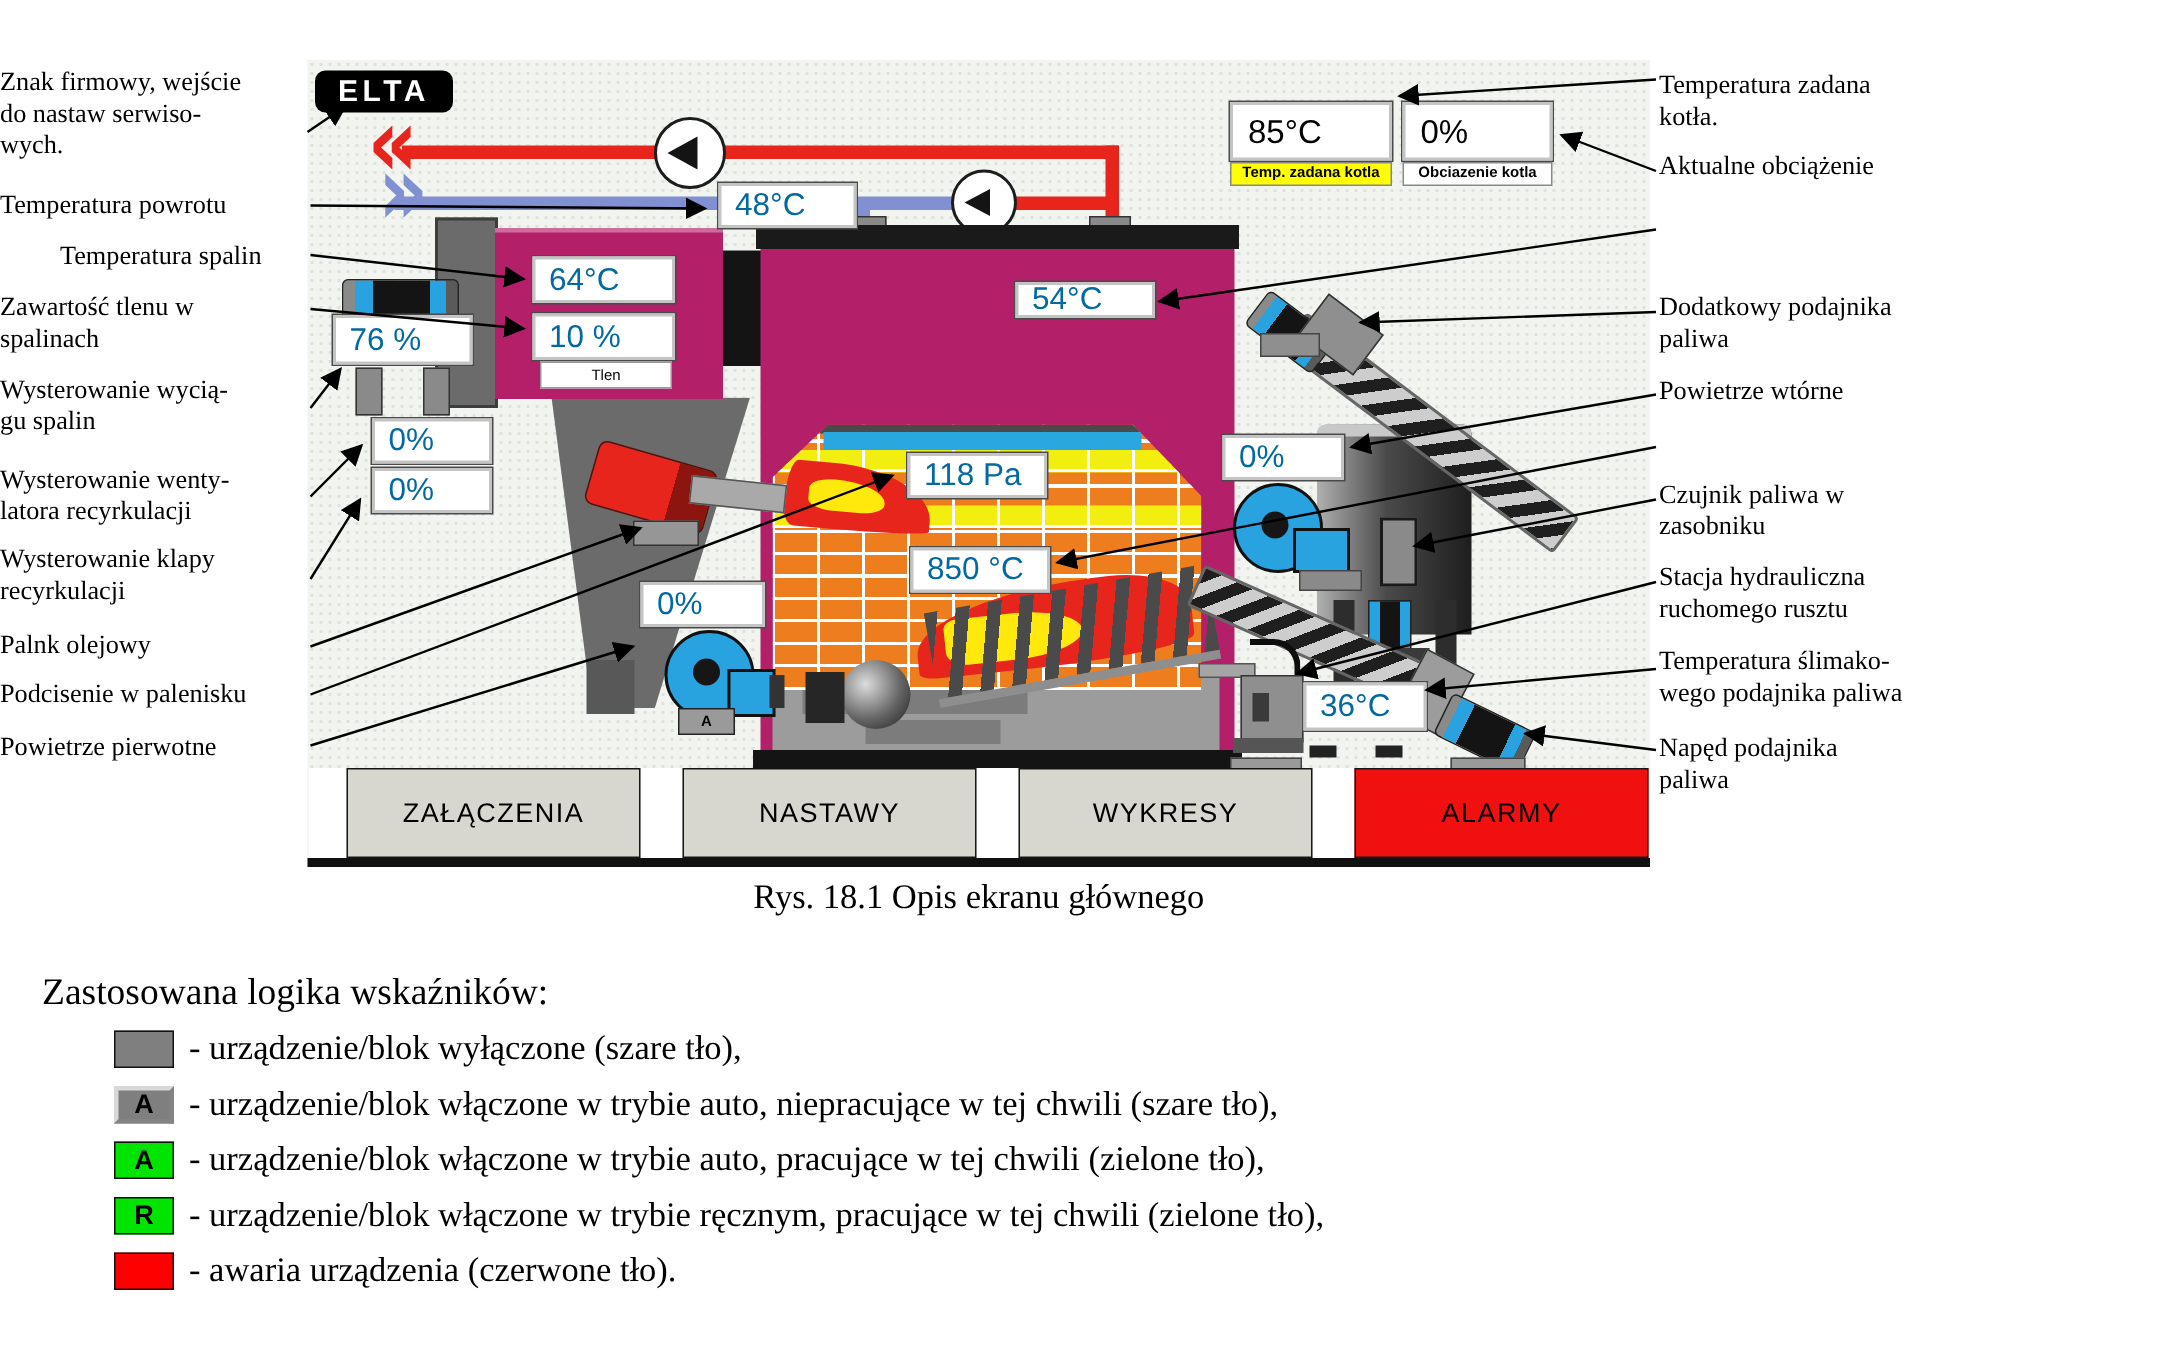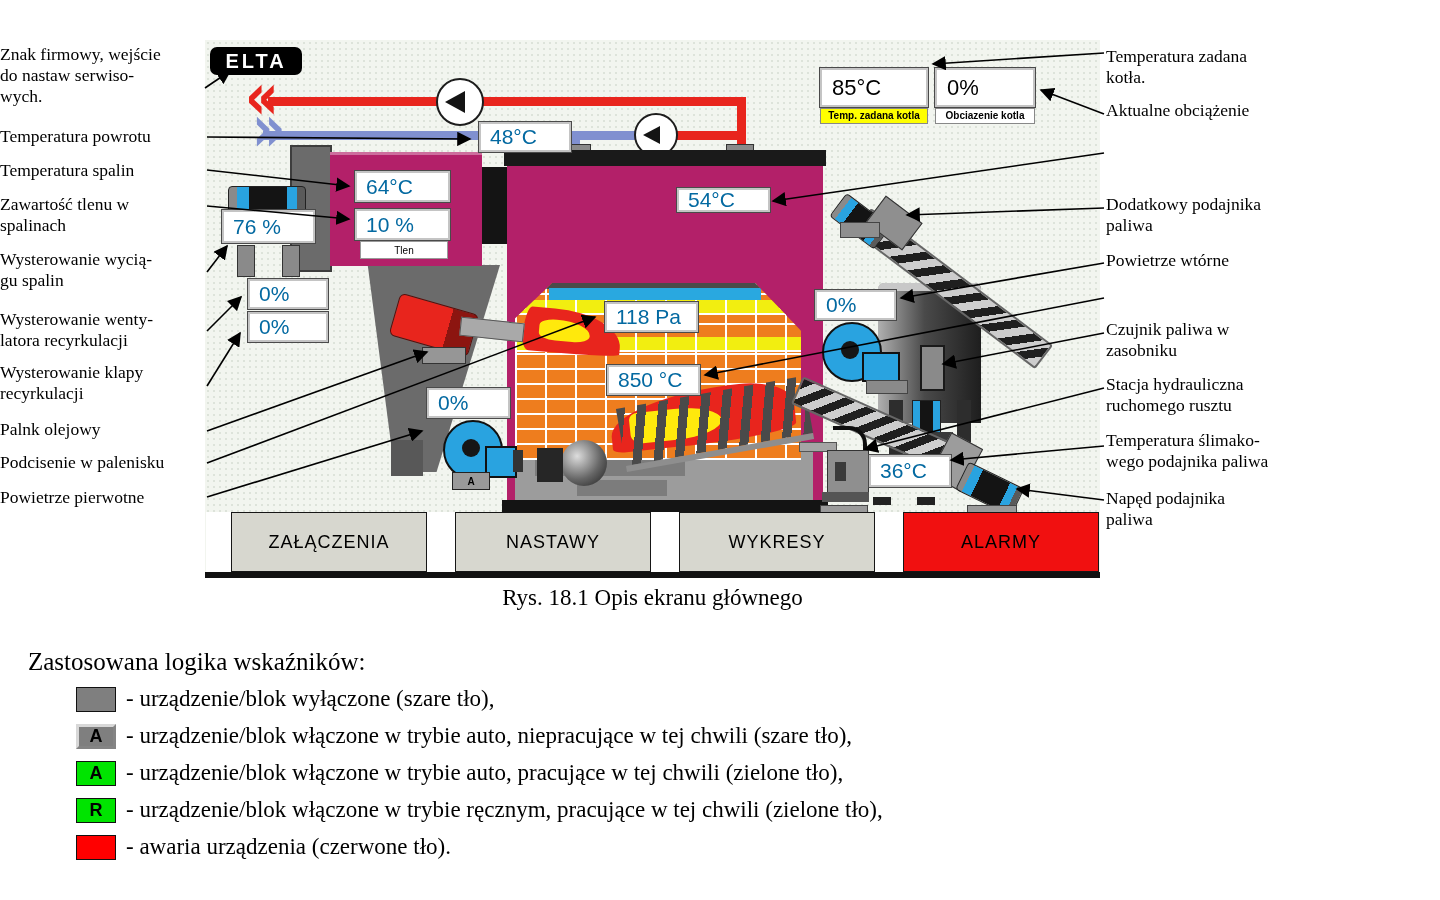--- a/index.html
+++ b/index.html
@@ -4,21 +4,21 @@
 <style>
   html,body{margin:0;padding:0;background:#fff;width:1440px;height:900px;overflow:hidden;
             font-family:"Liberation Serif",serif;}
   .abs{position:absolute;}
   #page{position:relative;width:1440px;height:900px;background:#fff;}
 
   
   .lbl{position:absolute;font:17.5px/21px "Liberation Serif",serif;white-space:pre-line;color:#000;}
   .lbl.left{left:0;width:204px;text-align:left;padding-right:3px;box-sizing:border-box;}
   .lbl.right{left:1106px;width:320px;text-align:left;}
-  .ll0{top:44px;} .ll1{top:126px;} .ll2{top:160px;} .ll3{top:194px;} .ll4{top:249px;}
+  .ll0{top:44px;} .ll1{top:126px;} .ll2{top:160px;margin-left:40px;} .ll3{top:194px;} .ll4{top:249px;}
   .ll5{top:309px;} .ll6{top:362px;} .ll7{top:419px;} .ll8{top:452px;} .ll9{top:487px;}
   .rl0{top:46px;} .rl1{top:100px;} .rl2{top:139px;} .rl3{top:194px;} .rl4{top:250px;}
   .rl5{top:286px;} .rl6{top:319px;} .rl7{top:374px;} .rl8{top:430px;} .rl9{top:488px;}
 
   
   #leaders{position:absolute;left:0;top:0;width:1440px;height:900px;z-index:40;pointer-events:none;}
 
   
   #scada{position:absolute;left:205px;top:40px;width:895px;height:538px;
          background-color:#f2f5ef;

